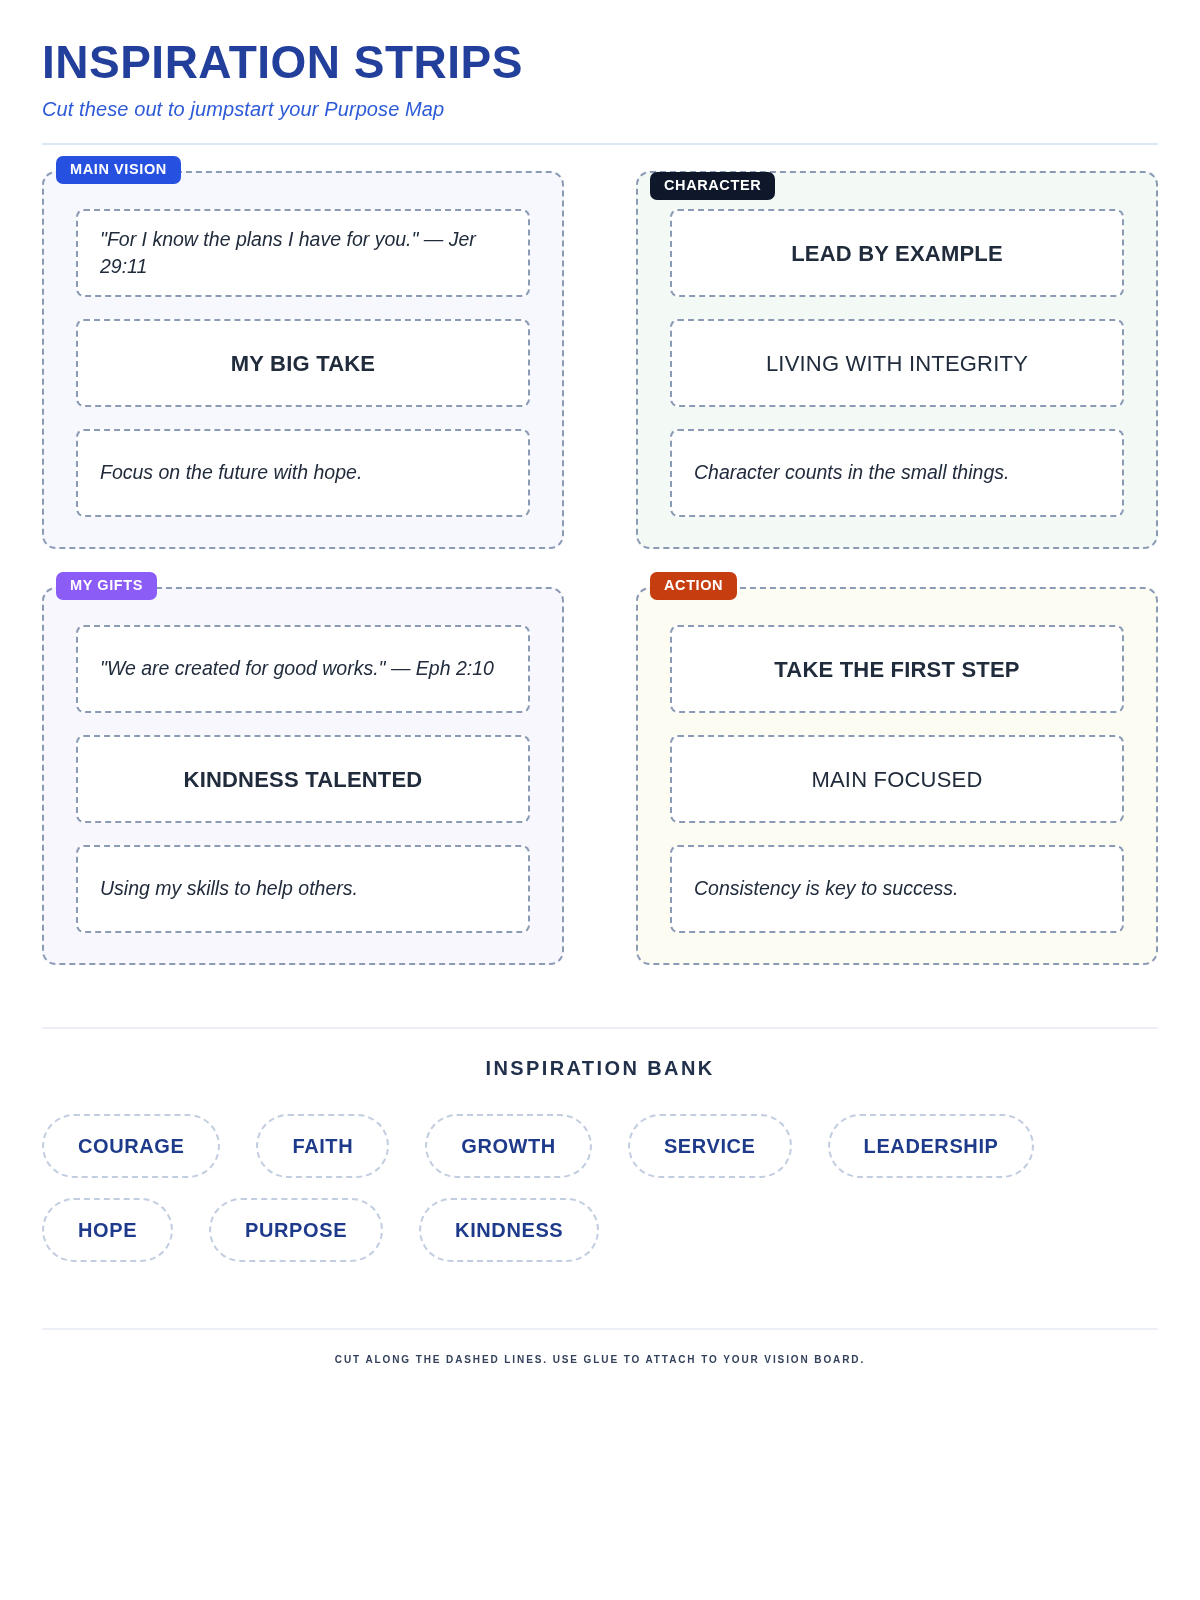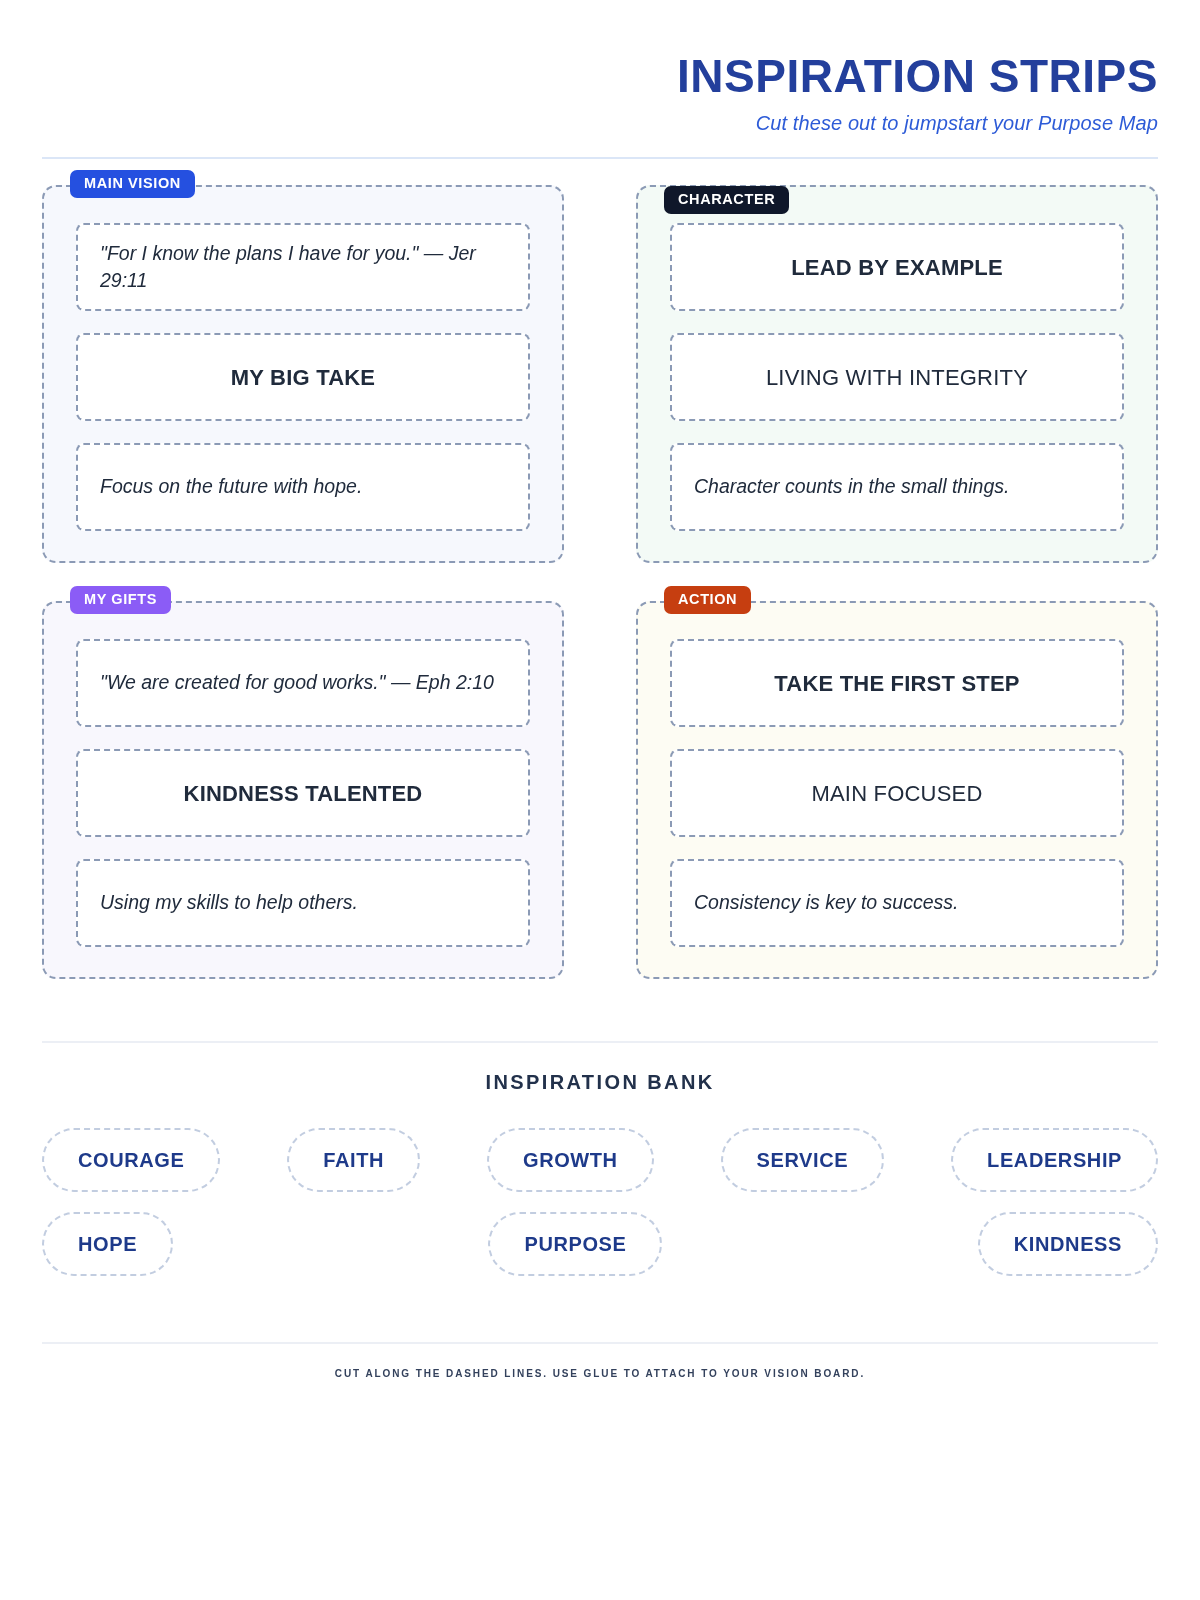--- a/index.html
+++ b/index.html
@@ -18,22 +18,22 @@
   .page {
     width: 1200px;
     height: 1600px;
     box-sizing: border-box;
     padding: 0 42px;
     position: relative;
   }
 
   
   .header {
-    padding-top: 52px;
-    text-align: right;
+    padding-top: 38px;
+    text-align: left;
   }
   .title {
     font-size: 46px;
     font-weight: bold;
     letter-spacing: 0.5px;
     color: #233f9c;
     line-height: 1.05;
     margin: 0;
   }
   .subtitle {
@@ -68,21 +68,21 @@
     min-height: 378px;
   }
   .card.tint-blue   { background: #f6f8fd; }
   .card.tint-green  { background: #f3faf6; }
   .card.tint-purple { background: #f8f7fd; }
   .card.tint-cream  { background: #fdfcf3; }
 
   .card-badge {
     position: absolute;
     top: -17px;
-    left: 26px;
+    left: 12px;
     padding: 6px 14px 7px 14px;
     border-radius: 7px;
     color: #ffffff;
     font-size: 14.5px;
     font-weight: bold;
     letter-spacing: 0.6px;
     line-height: 1;
     white-space: nowrap;
   }
 
@@ -135,24 +135,24 @@
   }
   .bank-title {
     font-size: 20px;
     font-weight: bold;
     letter-spacing: 2.4px;
     color: #22314b;
     margin: 0 0 34px 0;
   }
   .chip-row {
     display: flex;
-    justify-content: space-between;
+    justify-content: flex-start;
     align-items: center;
     flex-wrap: nowrap;
-    gap: 19px;
+    gap: 36px;
     margin-bottom: 20px;
   }
   .chip-row:last-child { margin-bottom: 0; }
   .chip {
     border: 2px dashed #c2cde0;
     border-radius: 40px;
     background: #ffffff;
     padding: 20px 34px;
     font-size: 20px;
     font-weight: bold;

